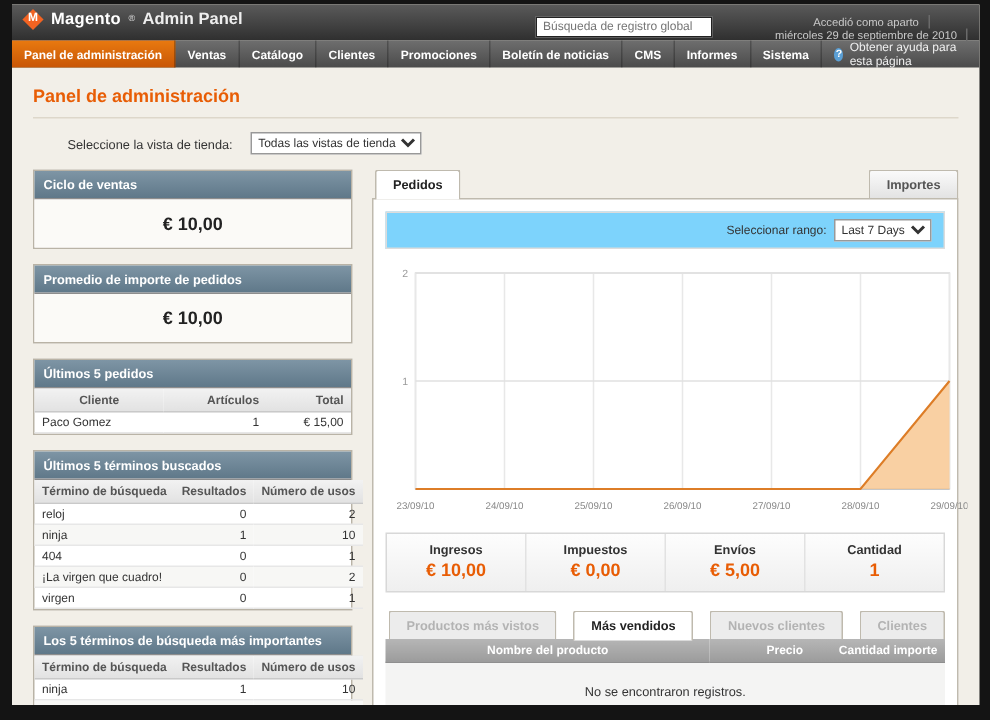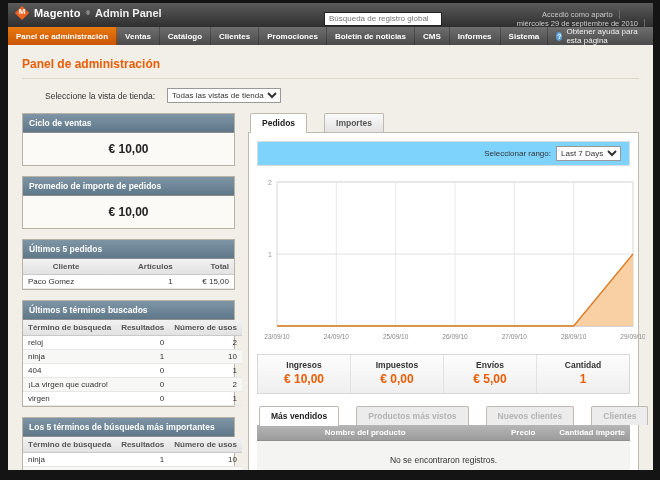--- a/index.html
+++ b/index.html
@@ -11,21 +11,21 @@
   
   .hdr { position:relative; height:24px; background:linear-gradient(#5a5a5a,#2f2f2f); }
   .brand { position:absolute; left:7px; top:3px; display:flex; align-items:center; gap:5px; }
   .logo { width:14px; height:14px; position:relative; }
   .logo .diamond { position:absolute; left:2px; top:2px; width:10px; height:10px; background:#f26322; transform:rotate(45deg); }
   .logo .m { position:absolute; left:0; top:1px; width:14px; text-align:center; color:#fff; font-size:8px; font-weight:bold; }
   .brand .name { color:#fff; font-weight:bold; font-size:11px; letter-spacing:.2px; }
   .brand .tm { color:#ddd; font-size:6px; vertical-align:top; }
   .brand .suffix { color:#eee; font-size:11px; font-weight:bold; }
   .hdr-search { position:absolute; left:316px; top:4px; }
-  .hdr-search input { width:118px; height:14px; font-size:8px; padding:0 4px; border:1px solid #222; background:#fff; color:#444; }
+  .hdr-search input { width:118px; height:14px; font-size:8px; padding:0 4px; border:1px solid #222; background:#fff; color:#444;margin-left:33px; }
   .hdr-right { position:absolute; right:8px; top:7px; font-size:7.5px; color:#c9c9c9; display:flex; align-items:center;flex-direction:column; }
   .hdr-right .seg { padding:0 6px; border-right:1px solid #6a6a6a; }
   .hdr-right .seg:last-child { border-right:none; padding-right:0; }
   .hdr-right a { color:#e8e8e8; text-decoration:underline; cursor:pointer; }
 
   
   .nav { height:18px; background:linear-gradient(#6e6e6e,#4b4b4b); display:flex; align-items:stretch; font-size:8px; font-weight:bold; color:#fff; position:relative; }
   .nav-item { display:flex; align-items:center; padding:0 8px; border-right:1px solid rgba(0,0,0,.25); cursor:pointer; white-space:nowrap; }
   .nav-item.active { background:linear-gradient(#e8790f,#c85606); }
   .nav-help { margin-left:auto; display:flex; align-items:center; gap:4px; padding:0 8px; font-weight:normal; color:#f0f0f0; cursor:pointer; }
@@ -46,21 +46,21 @@
   .panel { margin-bottom:10px; border:1px solid #b9b3a6; background:#fff; }
   .panel-head { background:linear-gradient(#7e95a5,#5f7889); color:#fff; font-size:8.5px; font-weight:bold; padding:4px 6px; border-bottom:1px solid #8d8d8d; }
   .value-box { background:#fbfaf7; text-align:center; font-size:12px; font-weight:bold; color:#222; padding:9px 0; }
   table { width:100%; border-collapse:collapse; font-size:8px; }
   th { background:linear-gradient(#f2f2f2,#e2e2e2); color:#555; font-weight:bold; text-align:center; padding:3px 5px; border-bottom:1px solid #c9c9c9; white-space:nowrap; }
   td { padding:2px 5px; border-bottom:1px solid #e7e7e7; color:#333; }
   tr:nth-child(even) td { background:#f7f7f5; }
   .num { text-align:right; }
 
   
-  .tabs { display:flex; gap:17px; padding-left:2px; position:relative; z-index:2; }
+  .tabs { display:flex; gap:5px; padding-left:2px; position:relative; z-index:2;justify-content:space-between; }
   .tab { font-size:8.5px; font-weight:bold; padding:4px 11px; border:1px solid #bfbaae; border-bottom:none; background:linear-gradient(#fafafa,#e3e3e3); color:#555; border-radius:2px 2px 0 0; cursor:pointer; white-space:nowrap; }
   .tab.active { background:#fff; color:#222; padding-bottom:5px; margin-bottom:-1px; }
   .tab.disabled { color:#b3b3b3; background:#ececec; cursor:default; }
   .dash-box { border:1px solid #bfbaae; background:#fff; padding:8px; position:relative; z-index:1; }
   .range-strip { background:#7dd3fc; border:1px solid #dcdcdc; padding:4px 8px; display:flex; justify-content:flex-end; align-items:center; gap:5px; font-size:8px; color:#333; margin-bottom:8px; }
   .chart-wrap { padding:0 2px; }
   .stats { display:flex; border:1px solid #d8d8d8; background:linear-gradient(#fdfdfd,#efefef); margin-top:6px; }
   .stat { flex:1; text-align:center; padding:5px 0 7px; border-left:1px solid #e2e2e2; }
   .stat:first-child { border-left:none; }
   .stat .lbl { font-size:8.5px; font-weight:bold; color:#333; }
@@ -273,22 +273,22 @@
               <div class="lbl">Envíos</div>
               <div class="val">€ 5,00</div>
             </div>
             <div class="stat">
               <div class="lbl">Cantidad</div>
               <div class="val">1</div>
             </div>
           </div>
 
           <div class="tabs bottom-tabs">
+            <div class="tab disabled">Productos más vistos</div>
             <div class="tab active">Más vendidos</div>
-            <div class="tab disabled">Productos más vistos</div>
             <div class="tab disabled">Nuevos clientes</div>
             <div class="tab disabled">Clientes</div>
           </div>
           <table class="grid">
             <thead>
                 <tr>
               <th style="width:58%">Nombre del producto</th>
               <th class="num" style="width:18%">Precio</th>
               <th class="num" style="width:24%">Cantidad importe</th>
             </tr>

